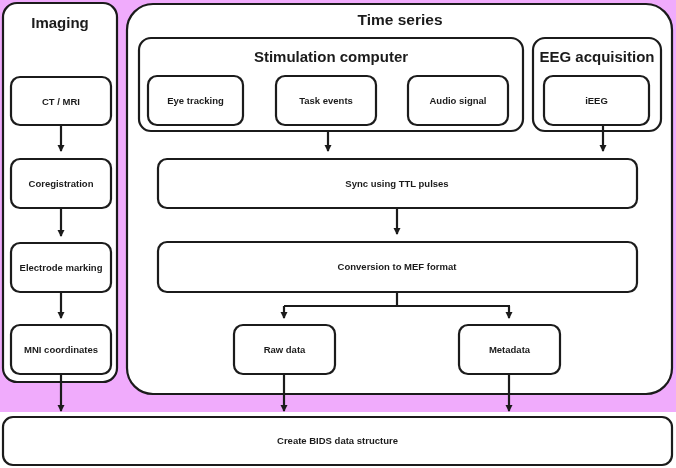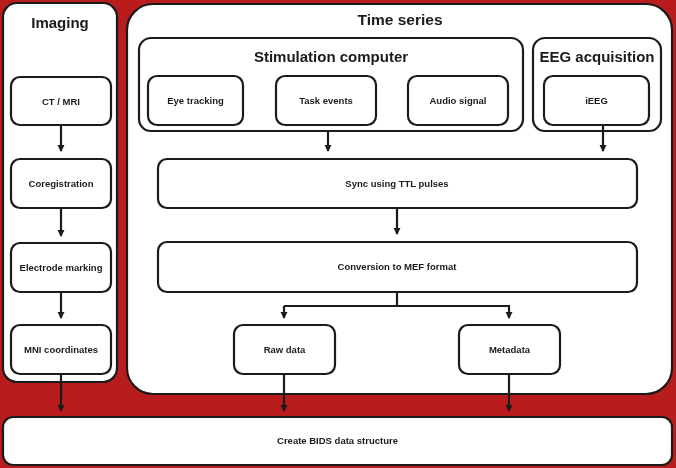--- a/index.html
+++ b/index.html
@@ -9,22 +9,22 @@
   }
   body {
     width: 676px;
     height: 468px;
     overflow: hidden;
     font-family: "Liberation Sans", sans-serif;
   }
   #diagram-root {
     position: relative;
     width: 676px;
-    height: 468px;
-    background: #b91c1c;
+    height: 412px;
+    background: #f0abfc;
   }
   svg.flow {
     display: block;
     width: 676px;
     height: 468px;
   }
   .grp-rect {
     fill: #ffffff;
     stroke: #1b1b1b;
     stroke-width: 2.2;

